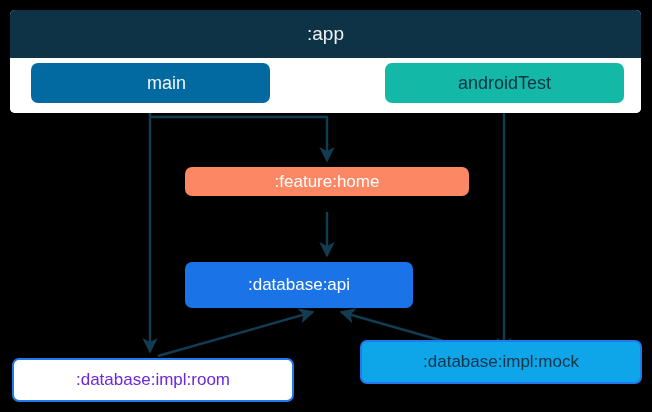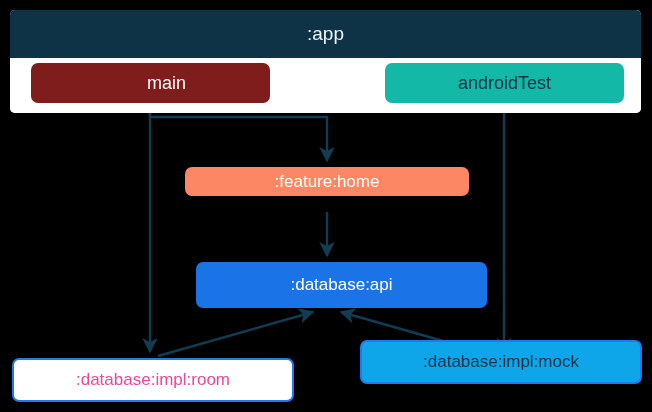--- a/index.html
+++ b/index.html
@@ -65,21 +65,21 @@
     top: 48px;
     width: 631px;
     height: 55px;
     background: #ffffff;
   }
   #node-main {
     left: 31px;
     top: 63px;
     width: 239px;
     height: 40px;
-    background: #7f1d1d;
+    background: #0369a1;
     border-radius: 7px;
     color: #f2f6f8;
     font-size: 18px;
     padding-left: 32px;
   }
   #node-androidtest {
     left: 385px;
     top: 63px;
     width: 239px;
     height: 40px;
@@ -93,39 +93,39 @@
     left: 185px;
     top: 167px;
     width: 284px;
     height: 29px;
     background: #fb8765;
     border-radius: 7px;
     color: #ffffff;
     font-size: 17px;
   }
   #node-database-api {
-    left: 196px;
+    left: 185px;
     top: 262px;
-    width: 291px;
+    width: 228px;
     height: 46px;
     background: #1b73e8;
     border-radius: 7px;
     color: #ffffff;
     font-size: 17px;
   }
   
   #node-impl-room {
     left: 12px;
     top: 358px;
     width: 282px;
     height: 44px;
     background: #ffffff;
     border: 2px solid #2079ee;
     border-radius: 7px;
-    color: #ec4899;
+    color: #6d28d9;
     font-size: 17px;
   }
   #node-impl-mock {
     left: 360px;
     top: 340px;
     width: 282px;
     height: 44px;
     background: #0ea5e9;
     border: 2px solid #2079ee;
     border-radius: 7px;

